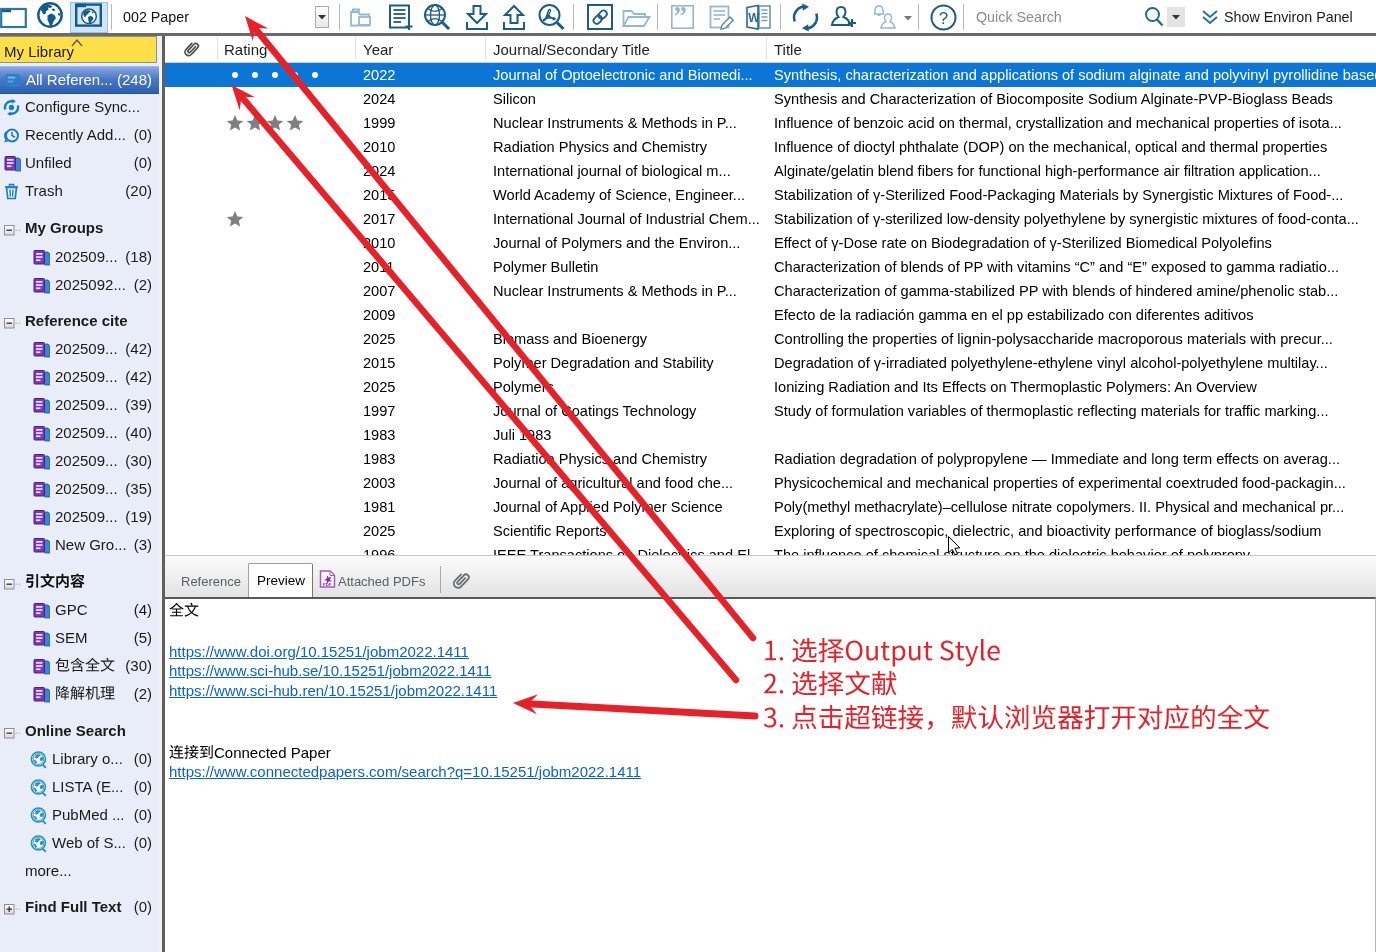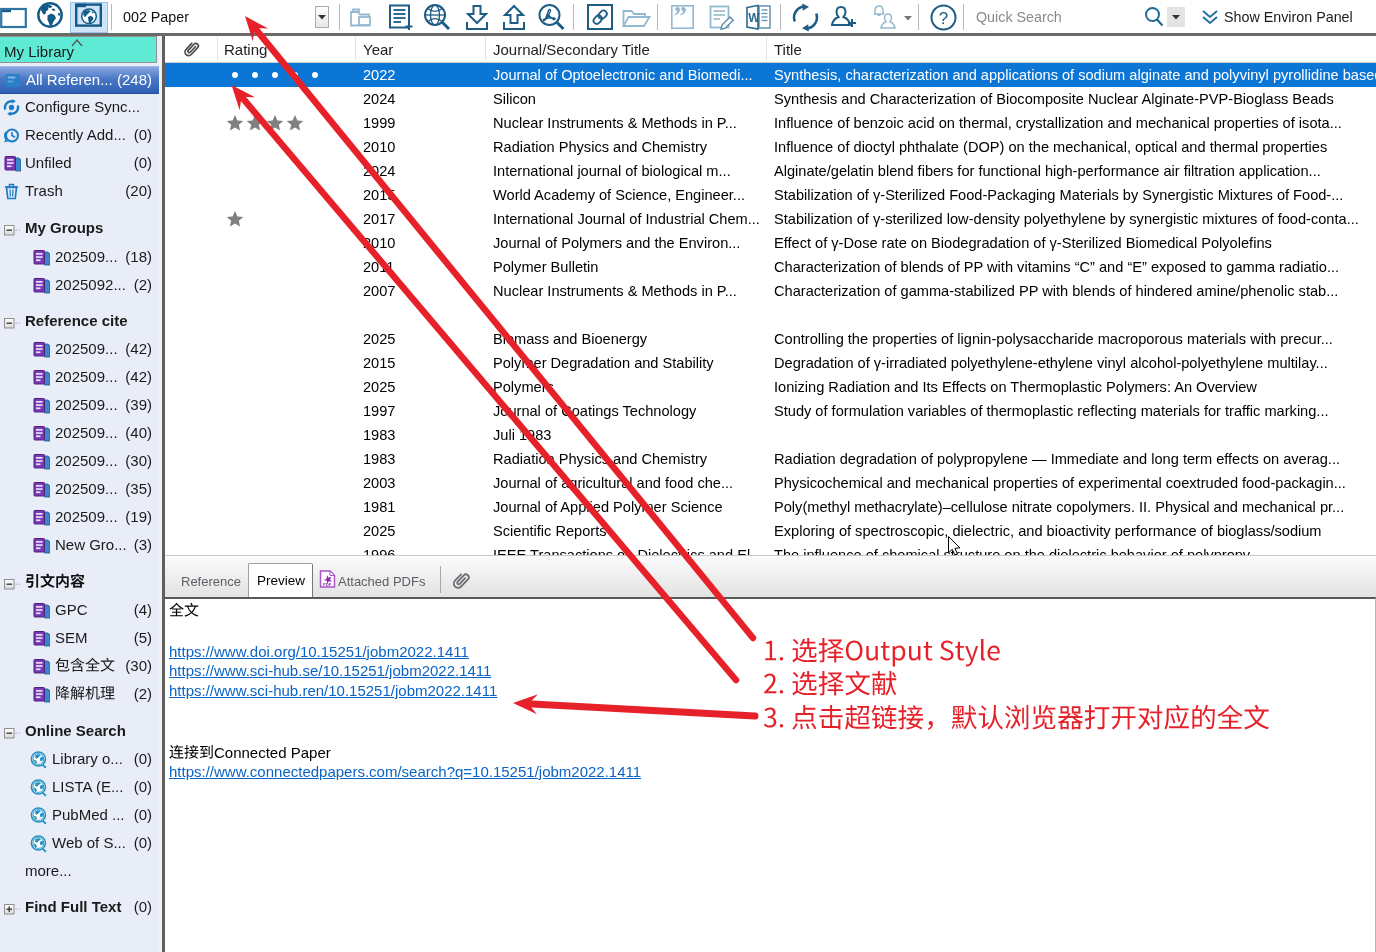--- a/index.html
+++ b/index.html
@@ -4,21 +4,21 @@
 *{margin:0;padding:0;box-sizing:border-box}
 html,body{width:1376px;height:952px;overflow:hidden}
 body{font-family:"Liberation Sans",sans-serif;background:#fff;position:relative}
 #app{position:absolute;left:0;top:0;width:1376px;height:952px;overflow:hidden}
 .abs{position:absolute}
 #toolbar{left:0;top:0;width:1376px;height:33px;background:#fff}
 .tsep{position:absolute;top:4px;height:26px;width:1px;background:#b9b9b9}
 #sidebar{left:0;top:34px;width:159px;height:918px;background:#e9edf8;}
 #sbscroll{left:159px;top:34px;width:3px;height:918px;background:#f2f2f4}
 #vdiv{left:162px;top:34px;width:3px;height:918px;background:#5f5f5f}
-#mylib{left:0;top:36px;width:157px;height:27px;background:#5eead4;border:1px solid #909090;border-left:none}
+#mylib{left:0;top:36px;width:157px;height:27px;background:#fde047;border:1px solid #909090;border-left:none}
 .srow{position:absolute;left:0;width:159px;height:28px;font-size:15px;color:#1a1a1a;white-space:nowrap}
 .srow .txt{position:absolute;top:4px}
 .srow .cnt{position:absolute;right:7px;top:4px;color:#1a1a1a}
 .bold{font-weight:bold}
 #table{left:165px;top:34px;width:1211px;height:521px;background:#fff;overflow:hidden}
 #thead{position:absolute;left:0;top:0;width:1211px;height:29px;background:#fff;border-bottom:1px solid #cfcfcf;font-size:15px;color:#222}
 .hsep{position:absolute;top:3px;height:23px;width:1px;background:#e2e2e2}
 .trow{position:absolute;left:0;width:1211px;height:24px;font-size:14.6px;white-space:nowrap;overflow:hidden}
 .trow.b{font-weight:normal;color:#000}
 .trow.r{color:#000}
@@ -399,21 +399,21 @@
           <circle cx="130" cy="12" r="3" fill="#fff"></circle>
           <circle cx="150" cy="12" r="3" fill="#fff"></circle>
         </svg>
         <span class="cell" style="left:198px">2022</span>
         <span class="cell" style="left:328px;width:271px">Journal of Optoelectronic and Biomedi...</span>
         <span class="cell" style="left:609px;width:602px">Synthesis, characterization and applications of sodium alginate and polyvinyl pyrollidine based nanocomp</span>
       </div>
 <div class="trow b" style="top:53px">
         <span class="cell" style="left:198px">2024</span>
         <span class="cell" style="left:328px;width:271px">Silicon</span>
-        <span class="cell" style="left:609px;width:602px">Synthesis and Characterization of Biocomposite Nuclear Alginate-PVP-Bioglass Beads</span>
+        <span class="cell" style="left:609px;width:602px">Synthesis and Characterization of Biocomposite Sodium Alginate-PVP-Bioglass Beads</span>
       </div>
 <div class="trow b" style="top:77px">
         <svg style="position:absolute;left:0;top:0" width="400" height="24" viewBox="0 0 400 24">
           <polygon points="70.0,3.9 72.4,9.4 78.3,9.9 73.8,13.8 75.1,19.6 70.0,16.6 64.9,19.6 66.2,13.8 61.7,9.9 67.6,9.4" fill="#7f7f7f"></polygon>
           <polygon points="90.0,3.9 92.4,9.4 98.3,9.9 93.8,13.8 95.1,19.6 90.0,16.6 84.9,19.6 86.2,13.8 81.7,9.9 87.6,9.4" fill="#7f7f7f"></polygon>
           <polygon points="110.0,3.9 112.4,9.4 118.3,9.9 113.8,13.8 115.1,19.6 110.0,16.6 104.9,19.6 106.2,13.8 101.7,9.9 107.6,9.4" fill="#7f7f7f"></polygon>
           <polygon points="130.0,3.9 132.4,9.4 138.3,9.9 133.8,13.8 135.1,19.6 130.0,16.6 124.9,19.6 126.2,13.8 121.7,9.9 127.6,9.4" fill="#7f7f7f"></polygon>
         </svg>
         <span class="cell" style="left:198px">1999</span>
         <span class="cell" style="left:328px;width:271px">Nuclear Instruments &amp; Methods in P...</span>
@@ -449,20 +449,25 @@
       </div>
 <div class="trow b" style="top:221px">
         <span class="cell" style="left:198px">2011</span>
         <span class="cell" style="left:328px;width:271px">Polymer Bulletin</span>
         <span class="cell" style="left:609px;width:602px">Characterization of blends of PP with vitamins “C” and “E” exposed to gamma radiatio...</span>
       </div>
 <div class="trow b" style="top:245px">
         <span class="cell" style="left:198px">2007</span>
         <span class="cell" style="left:328px;width:271px">Nuclear Instruments &amp; Methods in P...</span>
         <span class="cell" style="left:609px;width:602px">Characterization of gamma-stabilized PP with blends of hindered amine/phenolic stab...</span>
+      </div>
+<div class="trow b" style="top:269px">
+        <span class="cell" style="left:198px">2009</span>
+        <span class="cell" style="left:328px;width:271px"></span>
+        <span class="cell" style="left:609px;width:602px">Efecto de la radiación gamma en el pp estabilizado con diferentes aditivos</span>
       </div>
 <div class="trow b" style="top:293px">
         <span class="cell" style="left:198px">2025</span>
         <span class="cell" style="left:328px;width:271px">Biomass and Bioenergy</span>
         <span class="cell" style="left:609px;width:602px">Controlling the properties of lignin-polysaccharide macroporous materials with precur...</span>
       </div>
 <div class="trow b" style="top:317px">
         <span class="cell" style="left:198px">2015</span>
         <span class="cell" style="left:328px;width:271px">Polymer Degradation and Stability</span>
         <span class="cell" style="left:609px;width:602px">Degradation of γ-irradiated polyethylene-ethylene vinyl alcohol-polyethylene multilay...</span>

